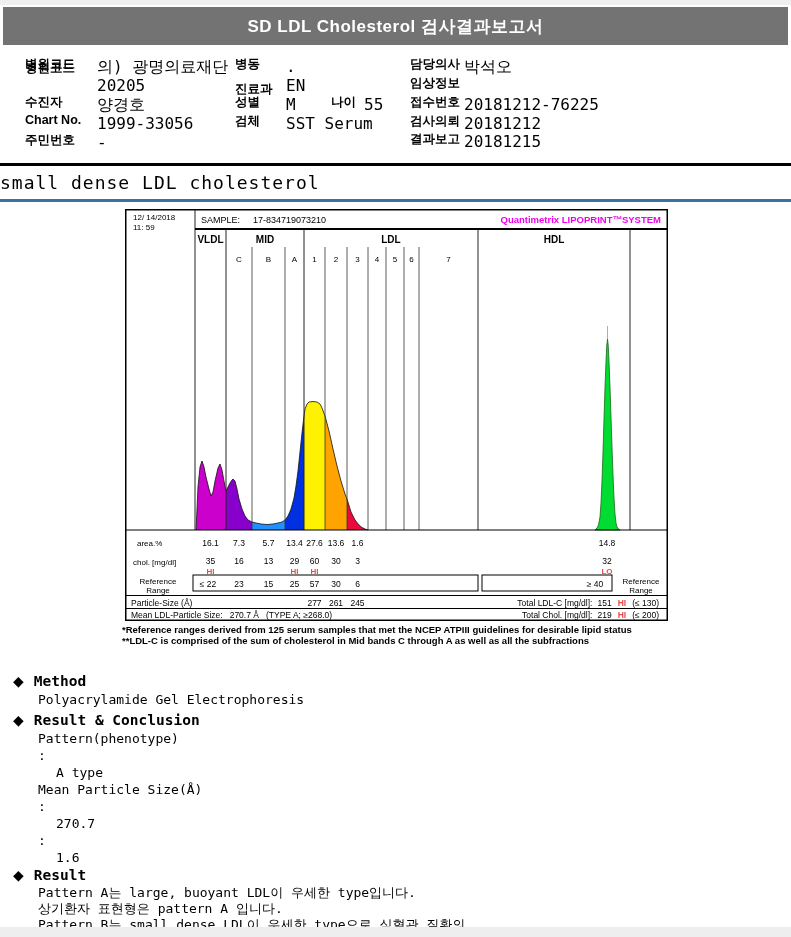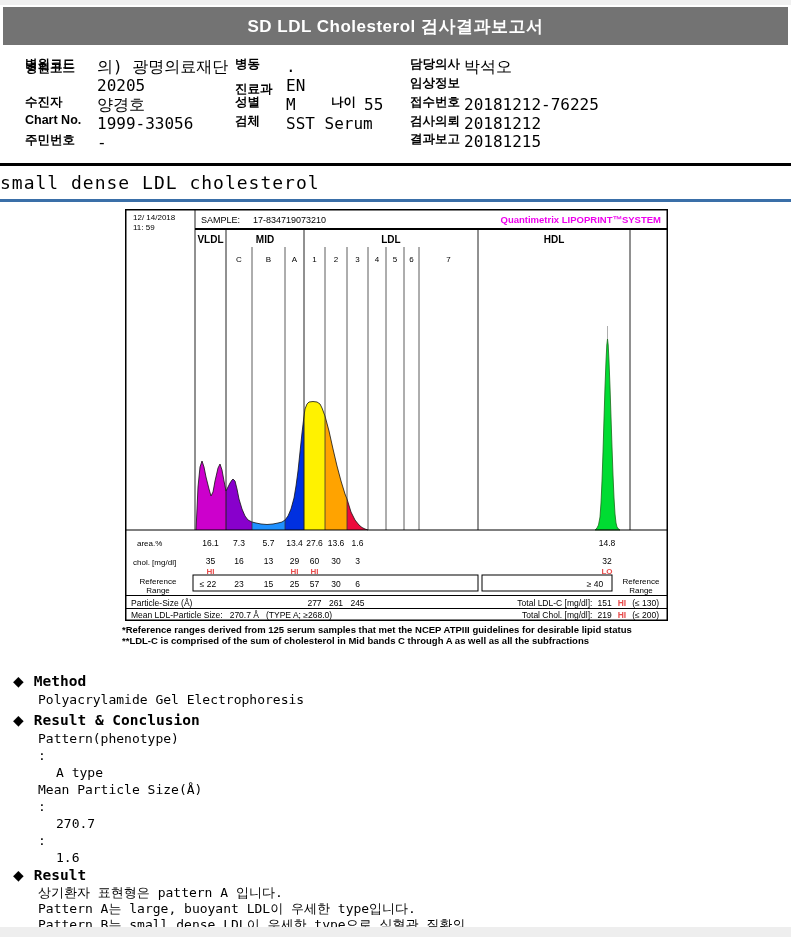--- a/index.html
+++ b/index.html
@@ -215,21 +215,21 @@
         <span class="res-colon">:</span>
         <span class="res-value">1.6</span>
       </div>
     </div>
 
     <div class="sec-head">
       <span class="diamond">◆</span>
       <span>Result</span>
     </div>
     <div class="sec-body">
+      <div class="comment-line">Pattern A는 large, buoyant LDL이 우세한 type입니다.</div>
       <div class="comment-line">상기환자 표현형은 pattern A 입니다.</div>
-      <div class="comment-line">Pattern A는 large, buoyant LDL이 우세한 type입니다.</div>
       <div class="comment-line">Pattern B는 small dense LDL이 우세한 type으로 심혈관 질환의</div>
       <div class="comment-line">위험도를 증가시킬 수 있는 위험인자로 보고되고 있습니다.</div>
     </div>
   </div>
 
   <div class="bottom-strip"></div>
 </div>
 
 </body></html>

